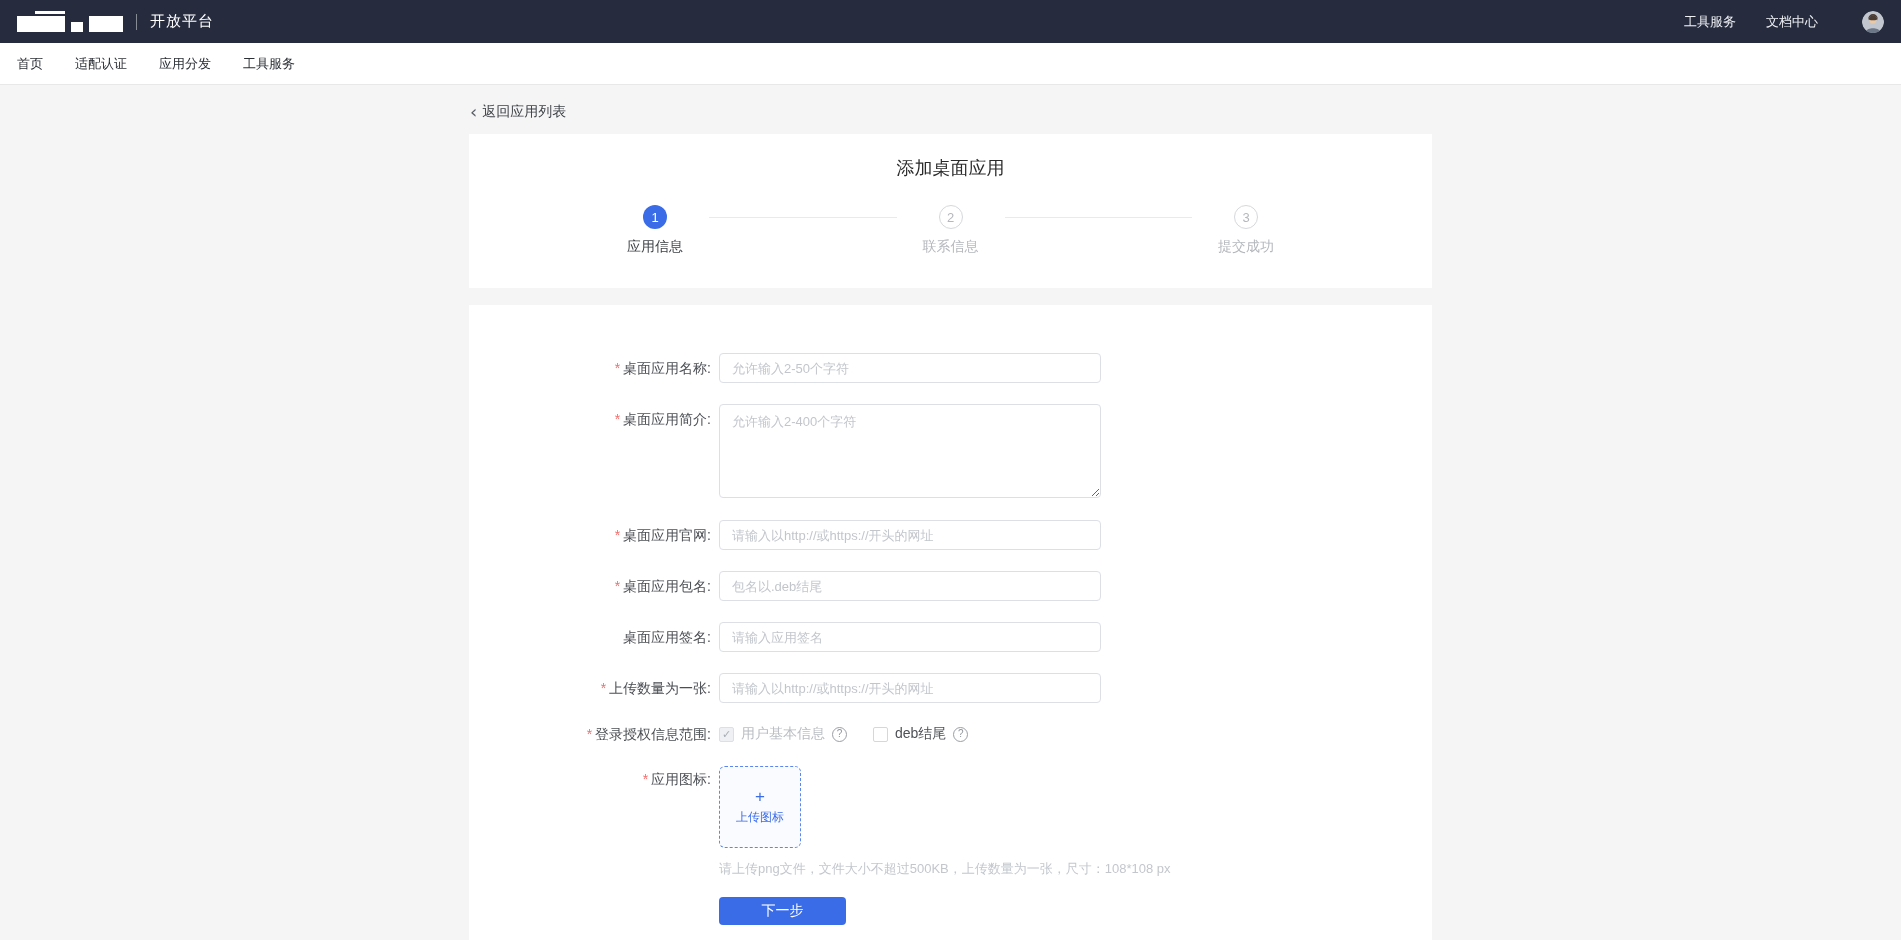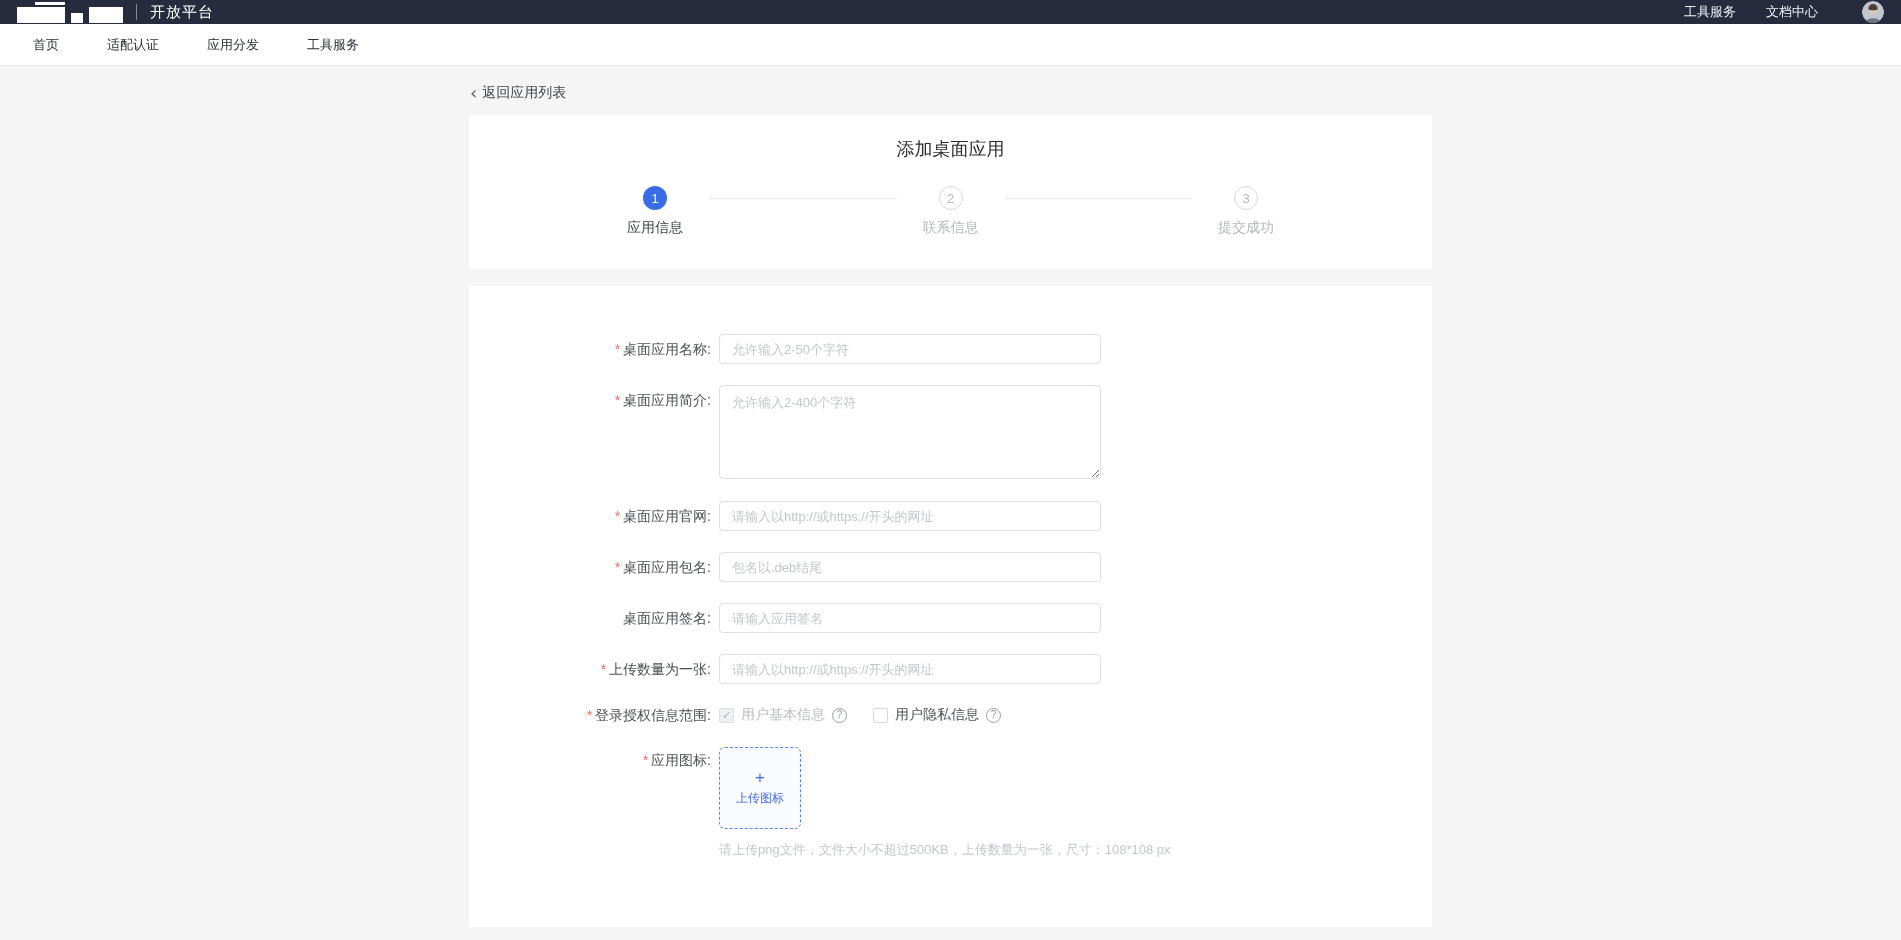--- a/index.html
+++ b/index.html
@@ -11,21 +11,21 @@
   * { margin:0; padding:0; box-sizing:border-box; }
   html,body { width:1901px; height:940px; }
   body {
     font-family: "Liberation Sans", "DejaVu Sans", sans-serif;
     background:#f5f5f6;
     color:#333;
     overflow:hidden;
   }
   
   .topbar {
-    height:24px; background:var(--navbar);
+    height:43px; background:var(--navbar);
     display:flex; align-items:center; justify-content:space-between;
     padding:0 17px;
   }
   .topbar-left { display:flex; align-items:center; }
   .logo { display:flex; align-items:flex-end; gap:6px; cursor:pointer; }
   .logo-col { display:flex; flex-direction:column; align-items:flex-end; gap:2px; }
   .logo-tagline { width:30px; height:3px; background:#fff; }
   .logo-block { background:#fff; height:16px; }
   .lb-a { width:48px; }
   .lb-mid { width:12px; height:10px; }
@@ -39,21 +39,20 @@
     overflow:hidden; cursor:pointer; flex:none;
   }
   
   .subnav {
     height:41px; background:#fff; display:flex; align-items:center;
     padding:0 17px; box-shadow:0 1px 0 rgba(0,0,0,.05);
   }
   .subnav-item {
     font-size:13px; color:#2b2f36; text-decoration:none; cursor:pointer;
     margin-right:32px;
-    margin-left:16px;
   }
   
   .content { padding-top:19px; }
   .back-link {
     margin-left:470px; display:inline-flex; align-items:center;
     font-size:14px; color:#3f4347; cursor:pointer; text-decoration:none;
   }
   .back-chevron { font-size:18px; line-height:14px; margin-right:5px; color:#5a5e66; font-family:"DejaVu Sans", sans-serif; }
   .card { width:963px; margin-left:469px; background:#fff; }
   .wizard-card { margin-top:12px; height:154px; padding-top:22px; }
@@ -236,33 +235,36 @@
         <label class="form-label" style="line-height:20px;">
           <span class="star">*</span><span>登录授权信息范围:</span>
         </label>
         <div class="checkbox-group">
           <span class="checkbox-box checked-disabled">✓</span>
           <span class="checkbox-label disabled">用户基本信息</span>
           <span class="help-icon">?</span>
         </div>
         <div class="checkbox-group">
           <span class="checkbox-box unchecked"></span>
-          <span class="checkbox-label normal">用户隐私信息</span>
+          <span class="checkbox-label normal">deb结尾</span>
           <span class="help-icon">?</span>
         </div>
       </div>
 
       <div class="form-row upload-row">
         <label class="form-label">
           <span class="star">*</span><span>应用图标:</span>
         </label>
         <div class="upload-box">
           <span class="upload-plus">+</span>
           <span class="upload-text">上传图标</span>
         </div>
       </div>
 
       <div class="hint-row">请上传png文件，文件大小不超过500KB，上传数量为一张，尺寸：108*108 px</div>
 
+      <div class="button-row">
+        <button class="next-button" type="button">下一步</button>
+      </div>
 
     </form>
   </section>
 </main>
 
 </body></html>

